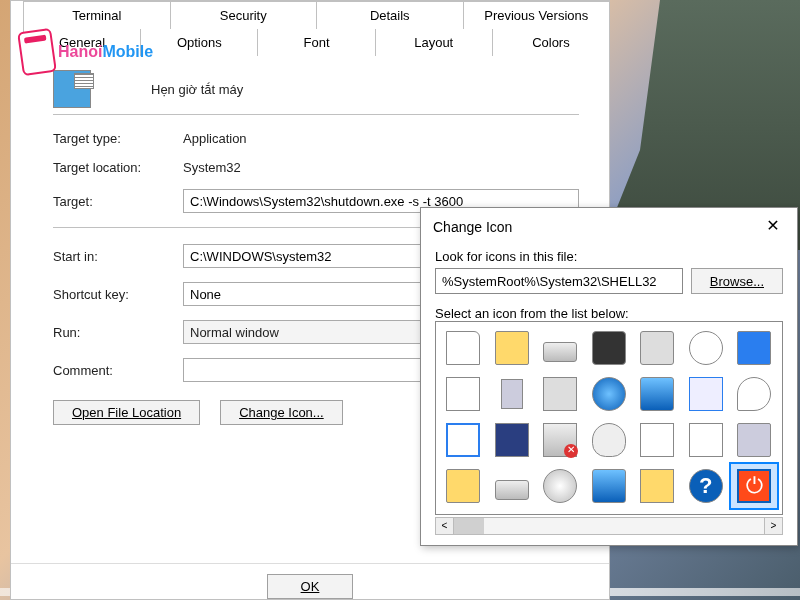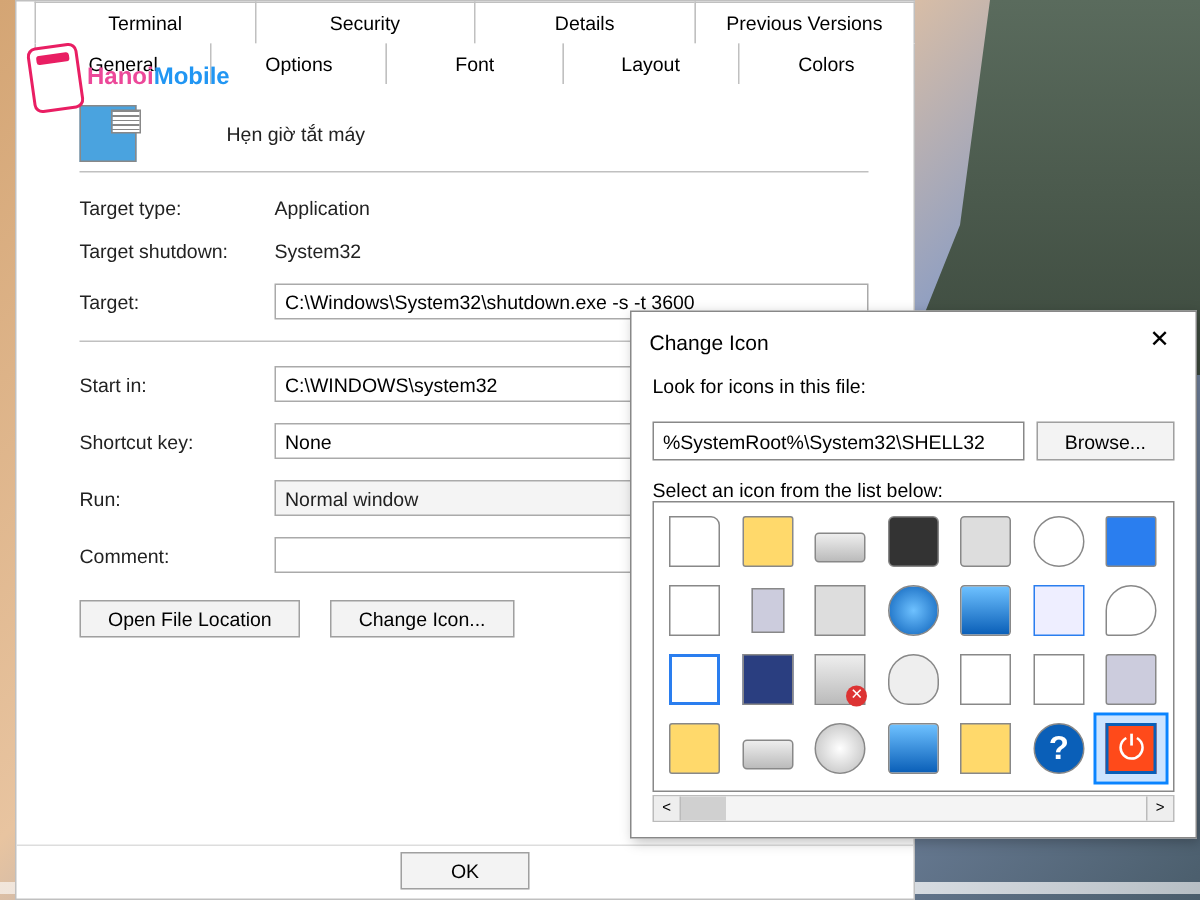--- a/index.html
+++ b/index.html
@@ -25,29 +25,29 @@
   .sc-icon { width:38px; height:38px; background:#4aa3df; border:1px solid #888; position:relative; }
   .sc-icon::after { content:""; position:absolute; right:-4px; top:2px; width:18px; height:14px; background:repeating-linear-gradient(#888,#888 1px,#fff 1px,#fff 3px); border:1px solid #888; }
   .hr { height:1px; background:#c0c0c0; margin:4px 0 16px; }
   .row { display:flex; align-items:center; margin:14px 0; }
   .row label { width:130px; }
   .row .val { flex:1; }
   .row input,[role=combobox] { flex:1; height:24px; border:1px solid #aaa; padding:0 6px; font-size:13px; font-family:inherit; }
   [role=combobox]{ background:#f4f4f4; line-height:24px; position:relative; }
   [role=combobox]::after{ content:"⌵"; position:absolute; right:6px; top:2px; font-size:11px; color:#555; }
   .btnrow { display:flex; gap:20px; margin-top:18px; }
-  .btn { padding:4px 18px; font-size:13px; border:1px solid #a0a0a0; background:#f3f3f3; cursor:pointer; }
-  .dlg-bottom { position:absolute; bottom:0; left:0; right:0; height:36px; display:flex; justify-content:center; align-items:flex-start; padding-top:4px; border-top:1px solid #ddd; gap:10px; }
+  .btn { padding:4px 18px; font-size:13px; border:1px solid #a0a0a0; background:#f3f3f3; cursor:pointer;text-decoration:underline; }
+  .dlg-bottom { position:absolute; bottom:0; left:0; right:0; height:36px; display:flex; justify-content:center; align-items:flex-end; padding-top:4px; border-top:1px solid #ddd; gap:10px; }
 
   
   .ci { position:absolute; top:207px; left:420px; width:378px; background:#fff; border:1px solid #888; z-index:30; box-shadow:2px 2px 8px rgba(0,0,0,.25); }
   .ci-title { display:flex; justify-content:space-between; align-items:flex-end; padding:8px 12px; font-size:14px; }
   .ci-close { font-size:16px; cursor:pointer; width:24px; text-align:center; }
   .ci-body { padding:6px 14px 10px; font-size:13px; }
-  .ci-input-row { display:flex; gap:8px; margin:16px 0 12px; }
+  .ci-input-row { display:flex; gap:8px; margin:4px 0 12px; }
   .ci-input-row input { flex:1; height:26px; border:1px solid #888; padding:0 6px; font-size:13px; }
   .icon-grid { border:1px solid #888; height:194px; overflow:hidden; position:relative; padding:4px; }
   .icon-grid-inner { display:grid; grid-template-columns:repeat(7,1fr); gap:2px; }
   .ic { width:46px; height:44px; display:flex; align-items:center; justify-content:center; cursor:pointer; position:relative; }
   .ic.sel { outline:2px solid #0a84ff; background:#cce4ff; }
   .ic svg,.ic div.shape{ width:34px; height:34px; }
   .scrollbar { height:18px; margin-top:2px; border:1px solid #bbb; display:flex; align-items:stretch; }
   .sb-btn { width:18px; background:#eee; border-right:1px solid #bbb; text-align:center; font-size:10px; line-height:16px; cursor:pointer; }
   .sb-btn:last-child{ border-right:none; border-left:1px solid #bbb; }
   .sb-track{ flex:1; background:#f4f4f4; position:relative; }
@@ -102,21 +102,21 @@
       <div class="sc-icon"></div>
       <div>Hẹn giờ tắt máy</div>
     </div>
     <div class="hr"></div>
 
     <div class="row">
       <label>Target type:</label>
       <span class="val">Application</span>
     </div>
     <div class="row">
-      <label>Target shutdown:</label>
+      <label>Target location:</label>
       <span class="val">System32</span>
     </div>
     <div class="row">
       <label>Target:</label>
       <input value="C:\Windows\System32\shutdown.exe -s -t 3600" style="">
     </div>
     <div class="hr"></div>
     <div class="row">
       <label>Start in:</label>
       <input value="C:\WINDOWS\system32" style="">

